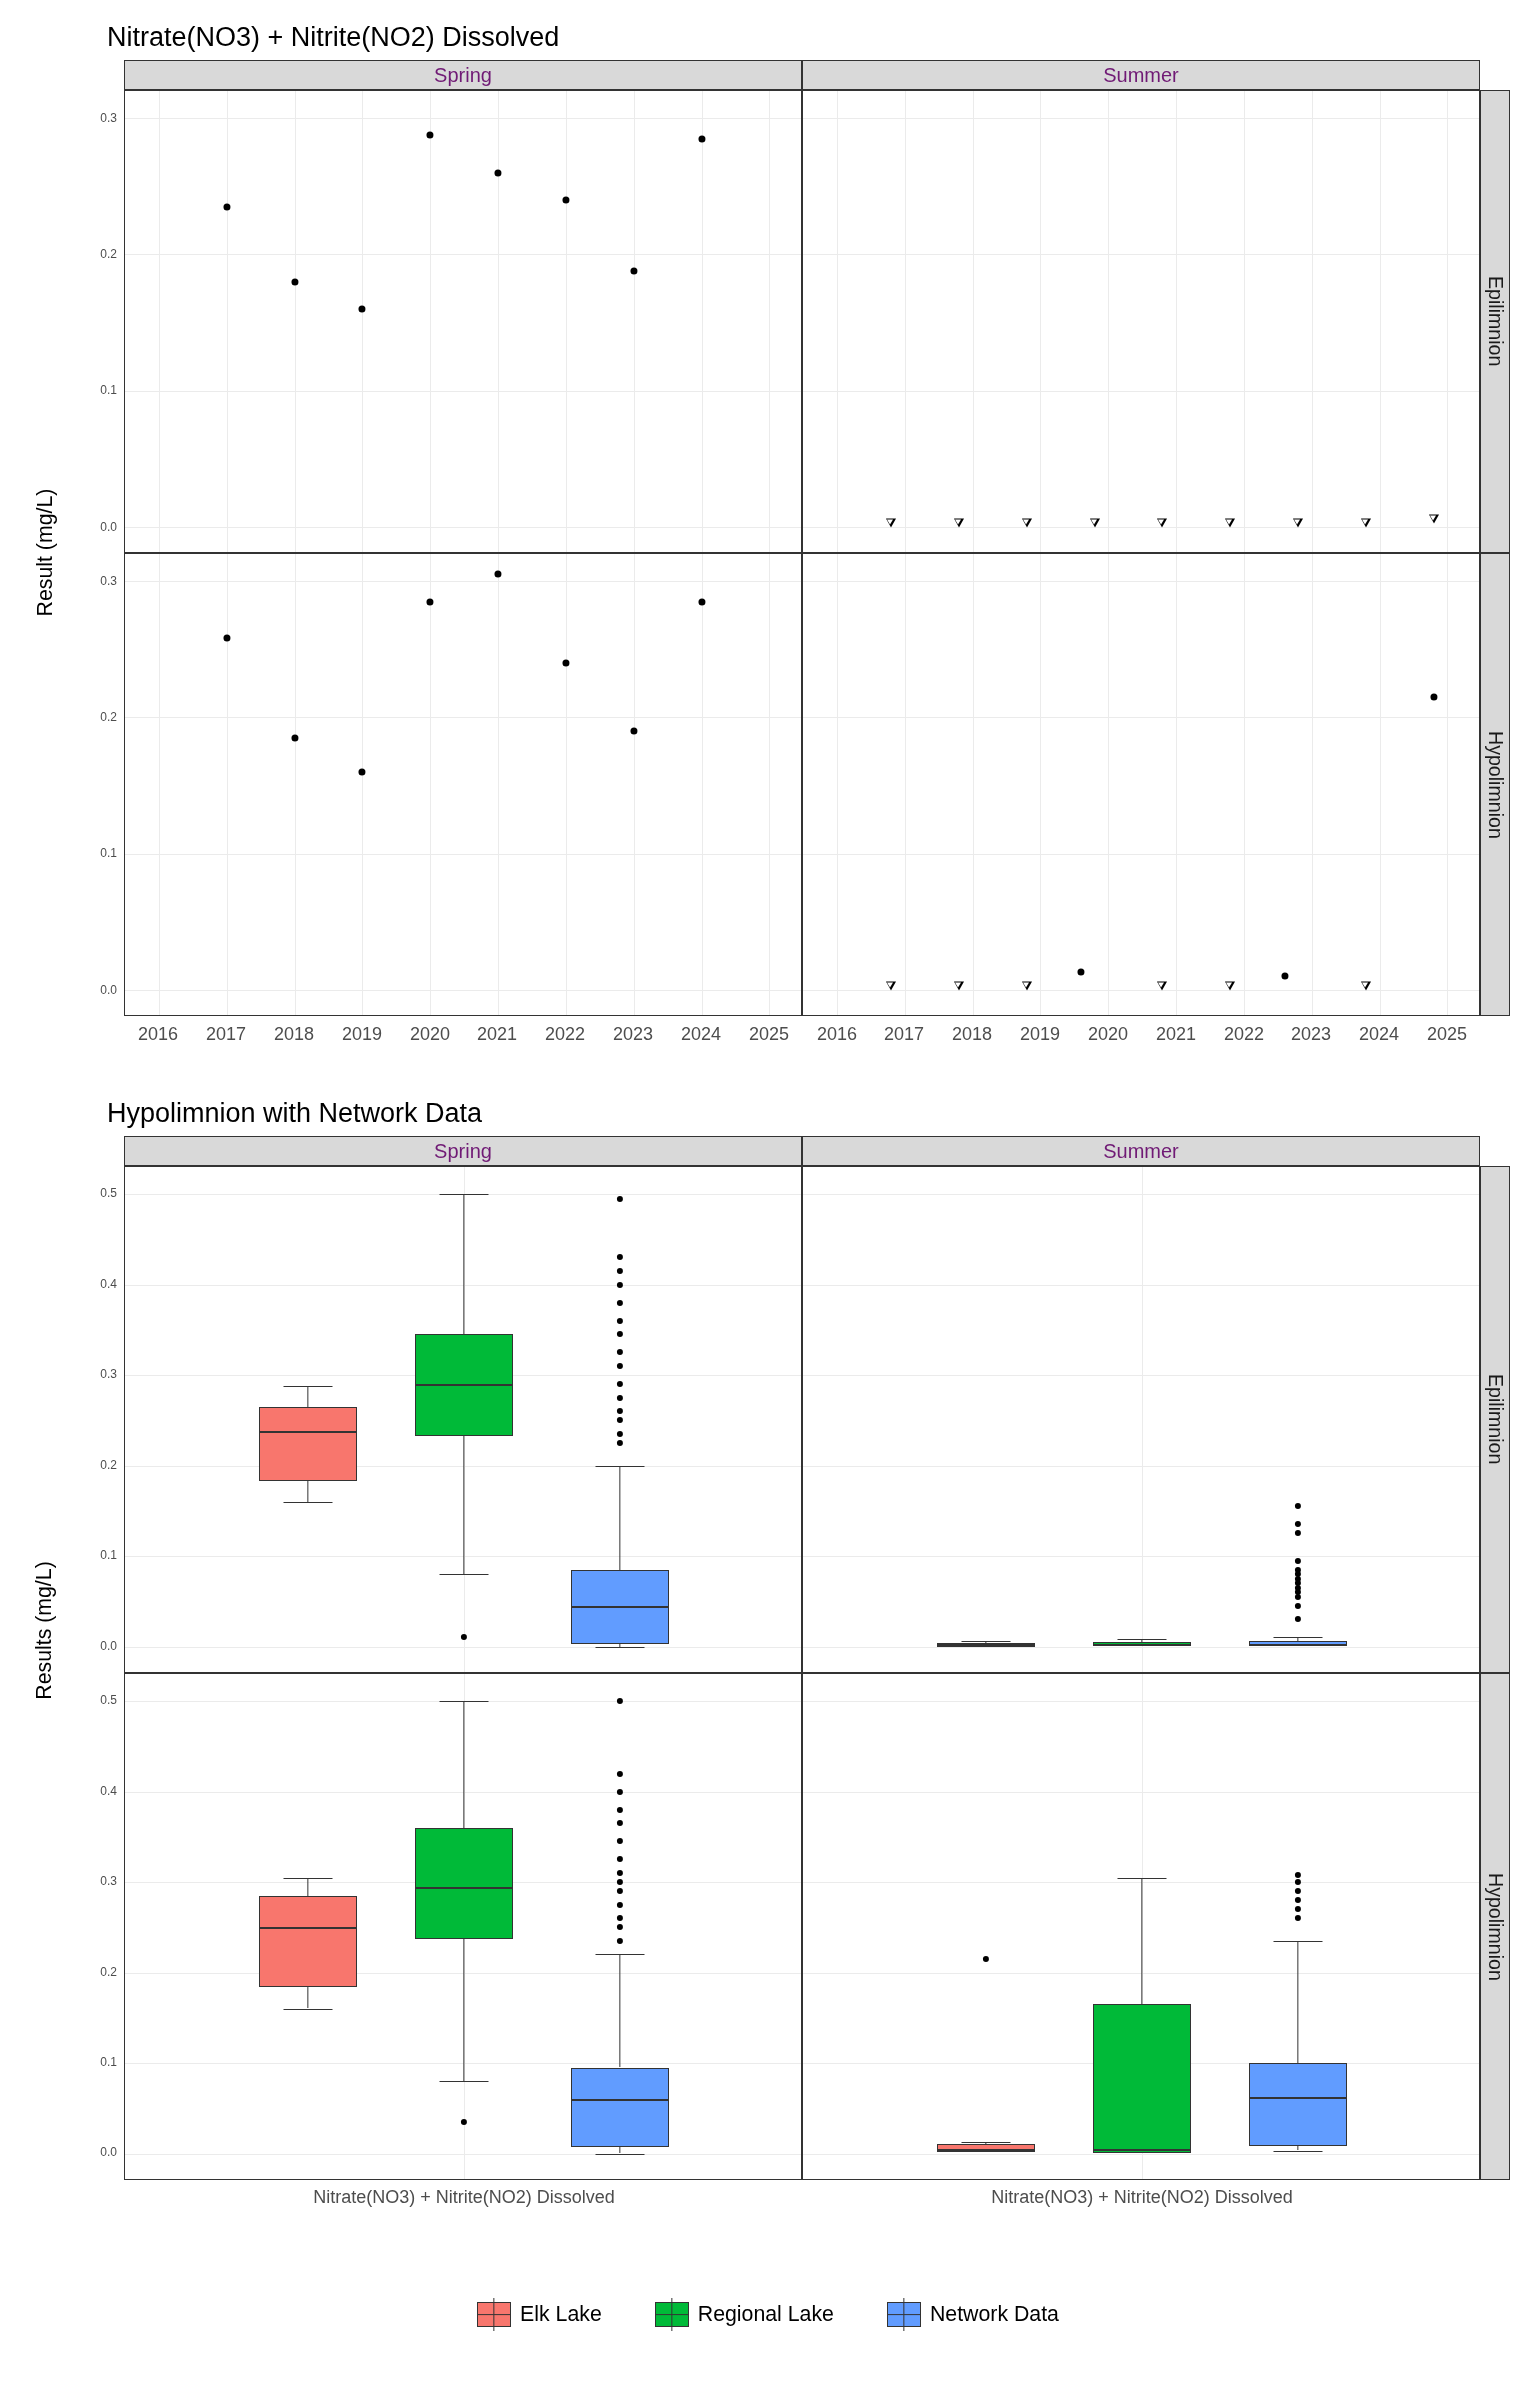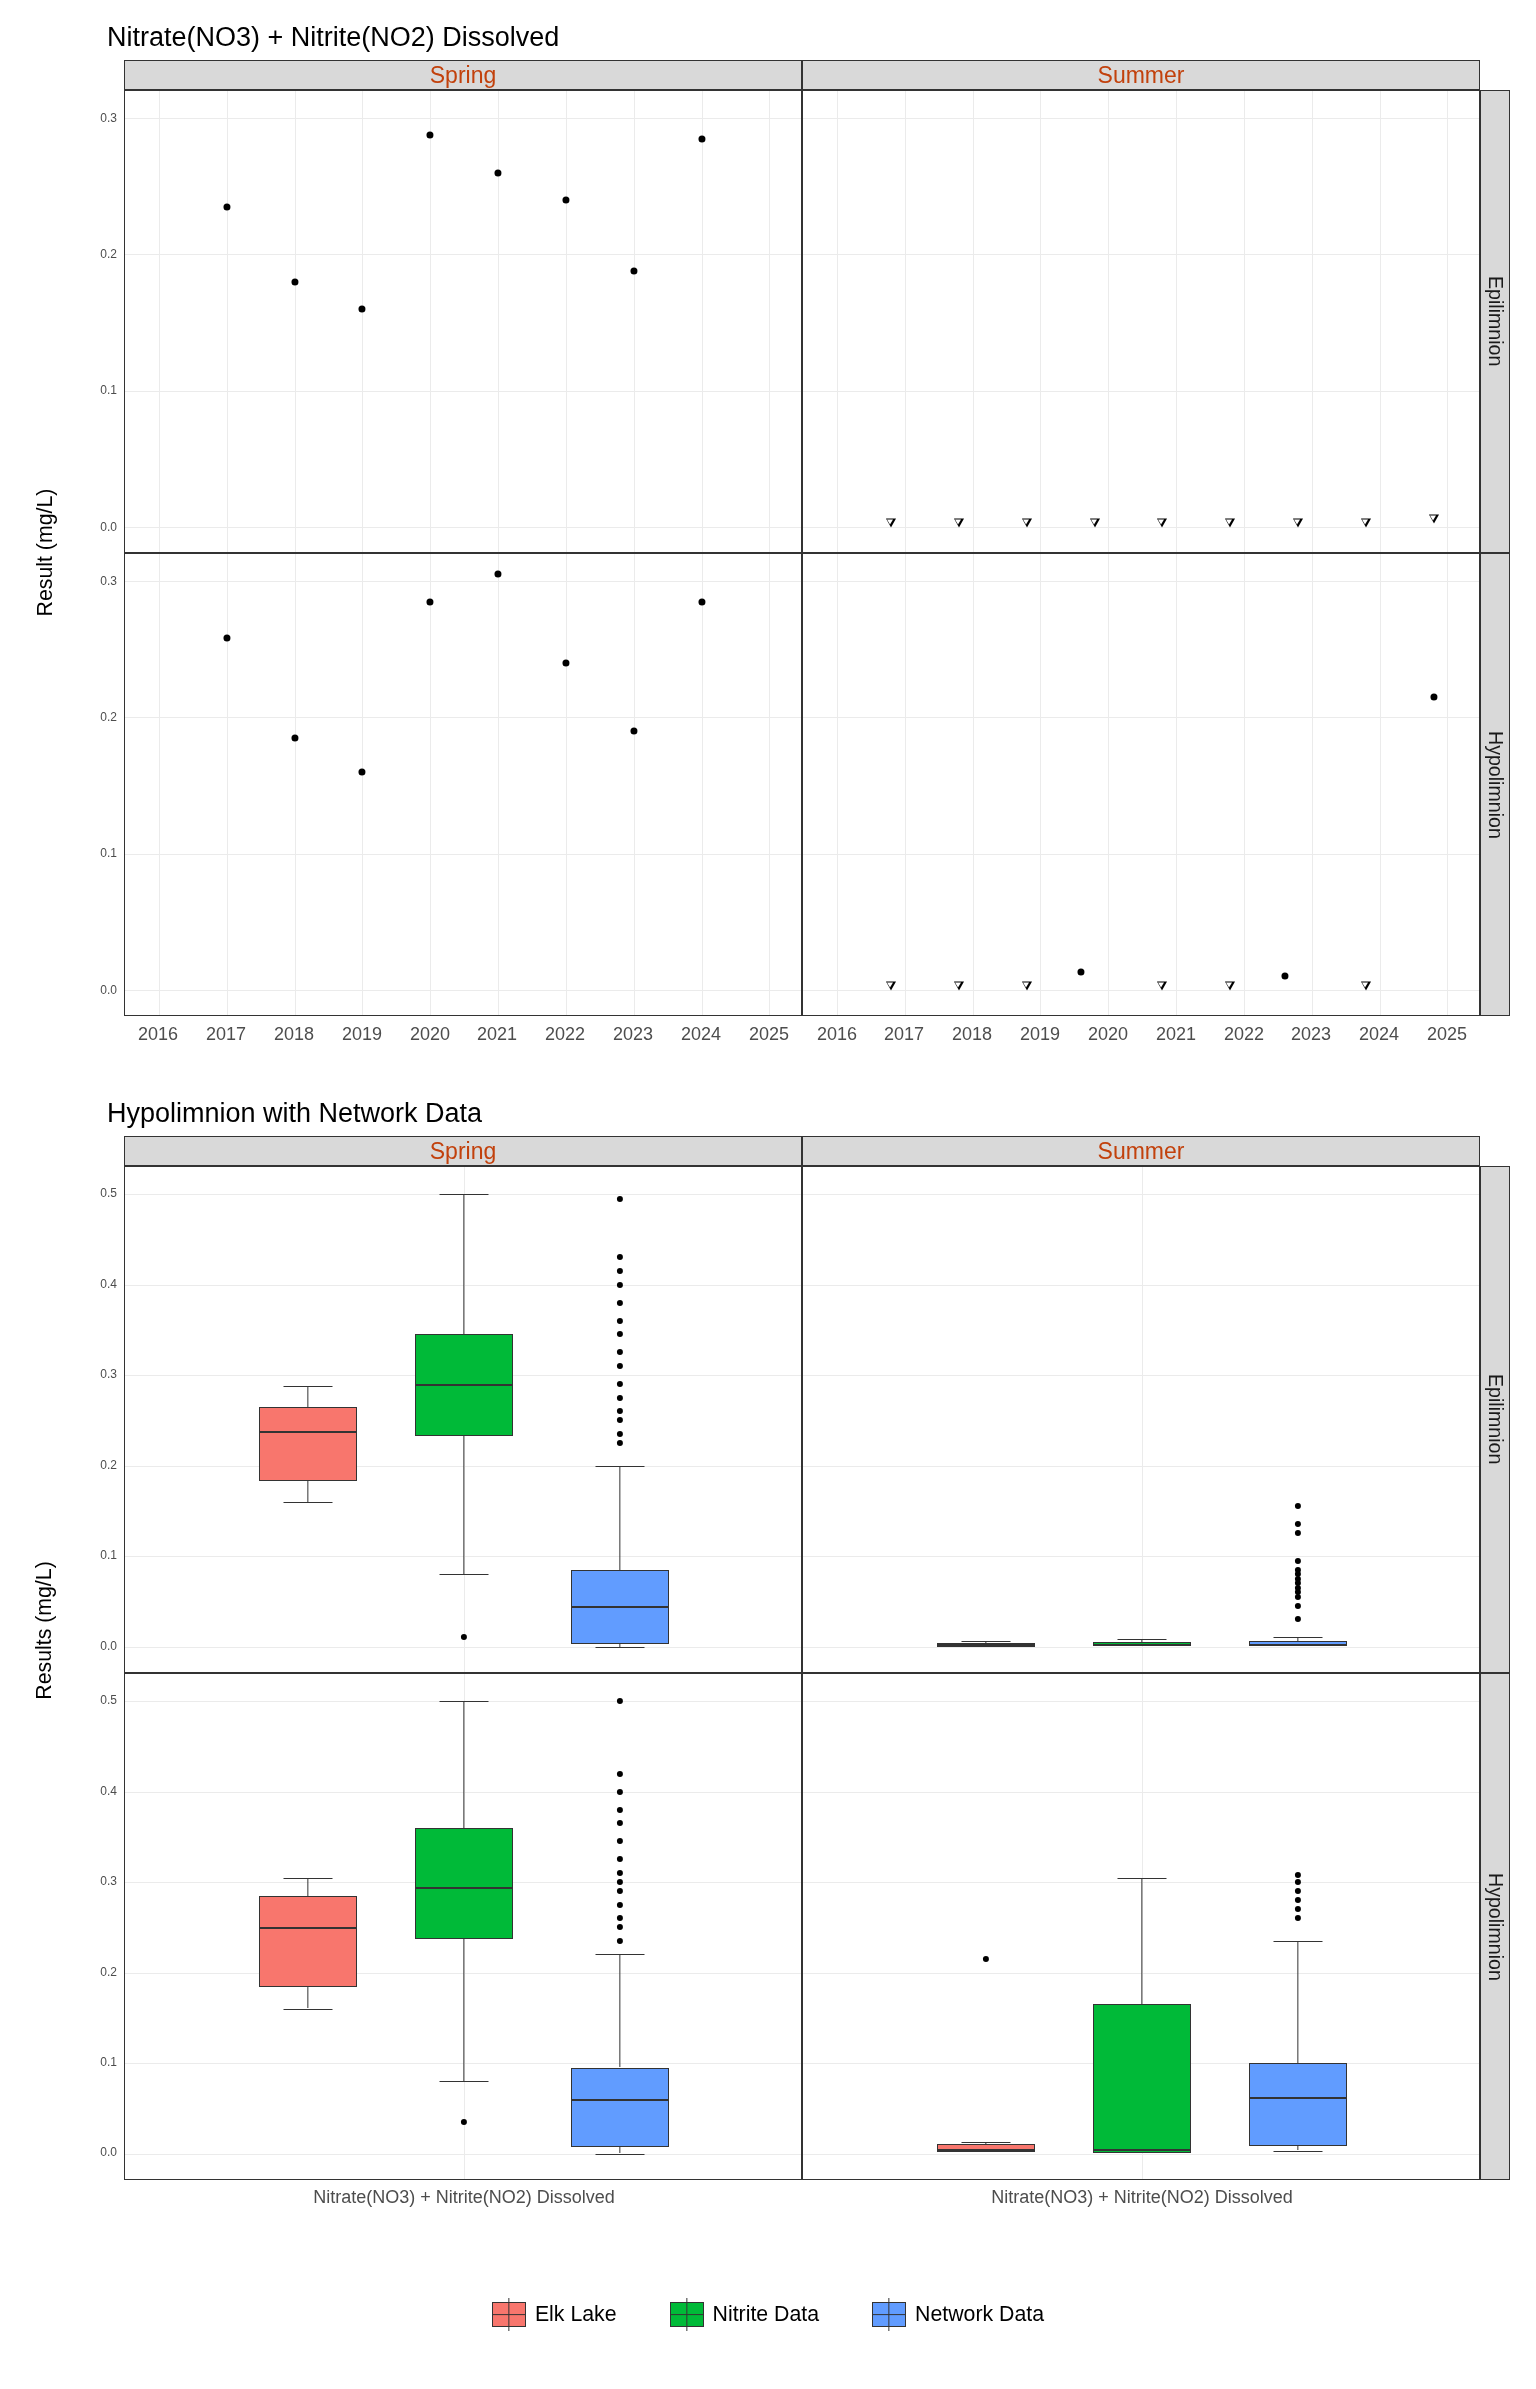--- a/index.html
+++ b/index.html
@@ -22,22 +22,22 @@
     grid-template-columns: 1fr 1fr 30px;
     grid-template-rows: 30px 1fr 1fr;
     gap: 0;
   }
   .col-strip {
     background: #d9d9d9;
     border: 0.9px solid #333;
     display: flex;
     align-items: center;
     justify-content: center;
-    font-size: 23px;
-    color: #c2410c;
+    font-size: 20px;
+    color: #701a75;
   }
   .row-strip {
     background: #d9d9d9;
     border: 0.9px solid #333;
     writing-mode: vertical-rl;
     text-orientation: mixed;
     display: flex;
     align-items: center;
     justify-content: center;
     font-size: 19.6px;
@@ -503,21 +503,21 @@
   <div class="row-strip">Hypolimnion</div>
 </div>
 
 <div class="legend" style="top:2302px;">
   <div class="legend-item">
     <div class="legend-swatch" style="background:#f8766d;"></div>
     <span>Elk Lake</span>
   </div>
   <div class="legend-item">
     <div class="legend-swatch" style="background:#00ba38;"></div>
-    <span>Nitrite Data</span>
+    <span>Regional Lake</span>
   </div>
   <div class="legend-item">
     <div class="legend-swatch" style="background:#619cff;"></div>
     <span>Network Data</span>
   </div>
 </div>
 
 <div class="y-axis" style="left: 46px; top: 527px;">0.0</div>
 <div class="y-axis" style="left: 46px; top: 390px;">0.1</div>
 <div class="y-axis" style="left: 46px; top: 254px;">0.2</div>

